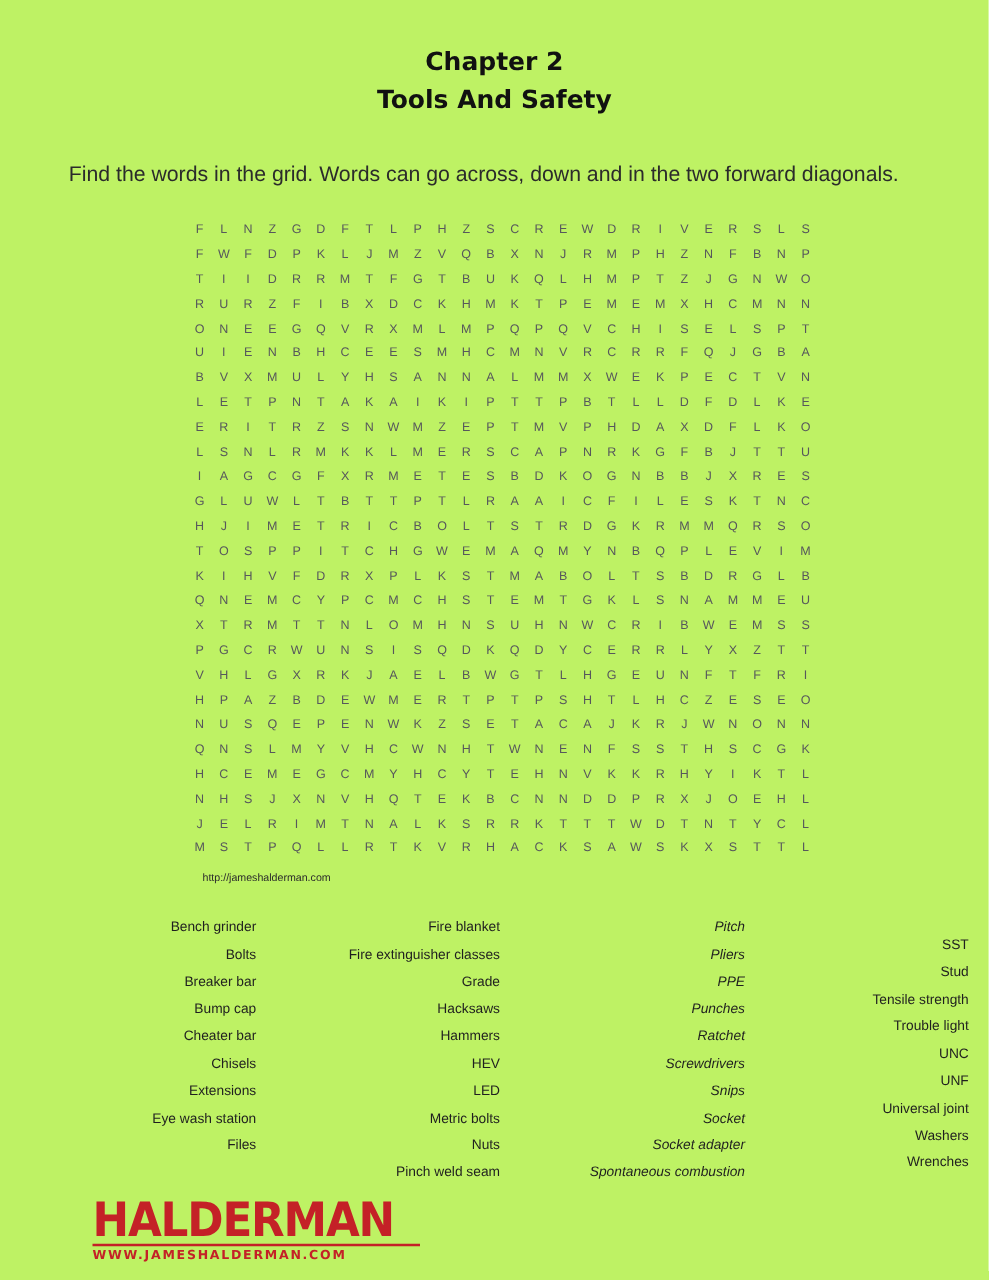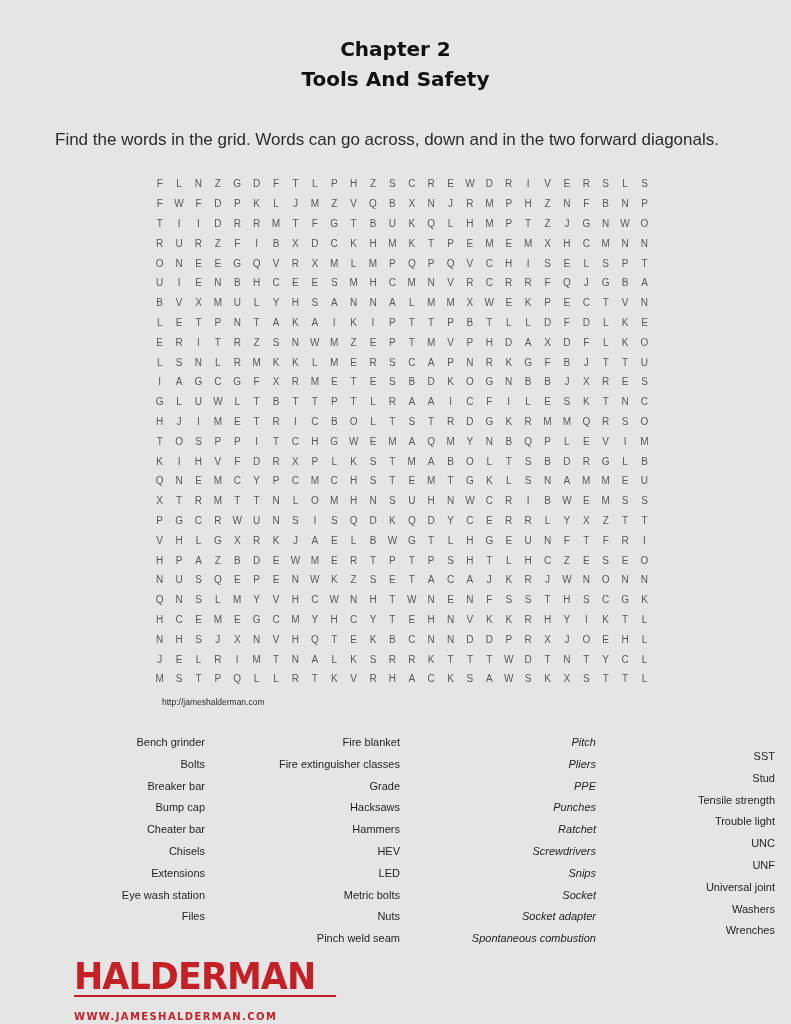--- a/index.html
+++ b/index.html
@@ -1,21 +1,21 @@
 <!DOCTYPE html>
 <html style="--logo-red: #c42127;"><head>
 <meta charset="utf-8">
 <style>
   * { margin: 0; padding: 0; box-sizing: border-box; }
   html, body { background: #ffffff; }
   .page {
     position: relative;
     width: 791px;
     height: 1024px;
-    background: #e5e5e5;
+    background: #bef264;
     overflow: hidden;
     font-family: "Liberation Sans", sans-serif;
     color: #1a1a1a;
   }
   .title-block {
     position: absolute;
     top: 34px;
     left: 0;
     width: 100%;
     text-align: center;
@@ -85,21 +85,21 @@
     transform-origin: left center;
     color: var(--logo-red, #c42127);
   }
   .logo-rule {
     width: 262px;
     height: 2px;
     background: var(--logo-red, #c42127);
     margin-top: 1px;
   }
   .logo-url {
-    margin-top: 14px;
+    margin-top: 2px;
     font-family: "DejaVu Sans", sans-serif;
     font-weight: bold;
     font-size: 10px;
     letter-spacing: 1.4px;
     color: var(--logo-red, #c42127);
   }
 </style>
 </head>
 <body>
 

